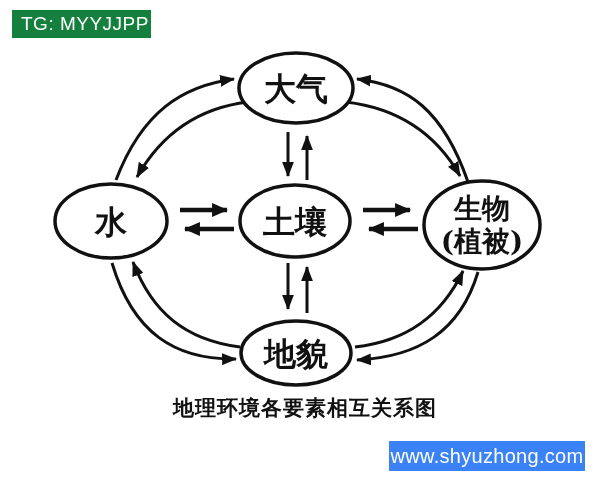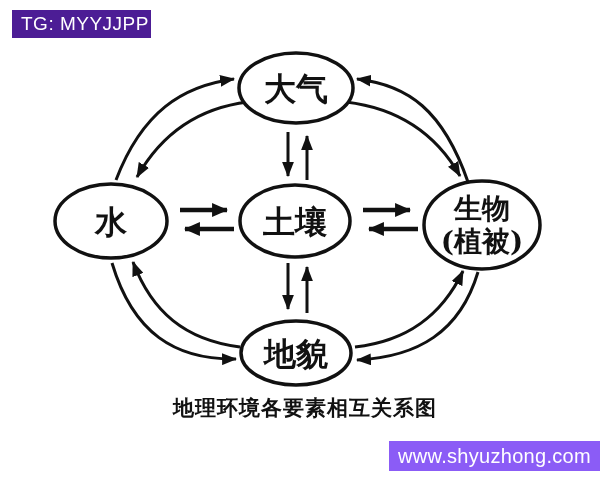--- a/index.html
+++ b/index.html
@@ -6,32 +6,32 @@
   .stage {
     position: relative;
     width: 600px; height: 480px;
     background: #ffffff;
     overflow: hidden;
     font-family: "Liberation Sans", sans-serif;
   }
   .badge {
     position: absolute; left: 12px; top: 10px;
     width: 139px; height: 28px;
-    background: #4c1d95;
+    background: #15803d;
     display: flex; align-items: center;
     padding-left: 9px; box-sizing: border-box;
   }
   .badge span {
     color: #ffffff; font-size: 19px; letter-spacing: 0.5px;
     font-family: "Liberation Sans", sans-serif;
   }
   .watermark {
     position: absolute; left: 389px; top: 441px;
-    width: 211px; height: 30px;
-    background: #8b5cf6;
+    width: 196px; height: 30px;
+    background: #3b82f6;
     display: flex; align-items: center; justify-content: center;
   }
   .watermark span {
     color: #ffffff; font-size: 20px; letter-spacing: 0.3px;
     font-family: "Liberation Sans", sans-serif;
   }
   .caption {
     position: absolute; top: 394px; left: 15px; width: 580px;
     text-align: center;
     font-family: "DejaVu Serif", serif;

